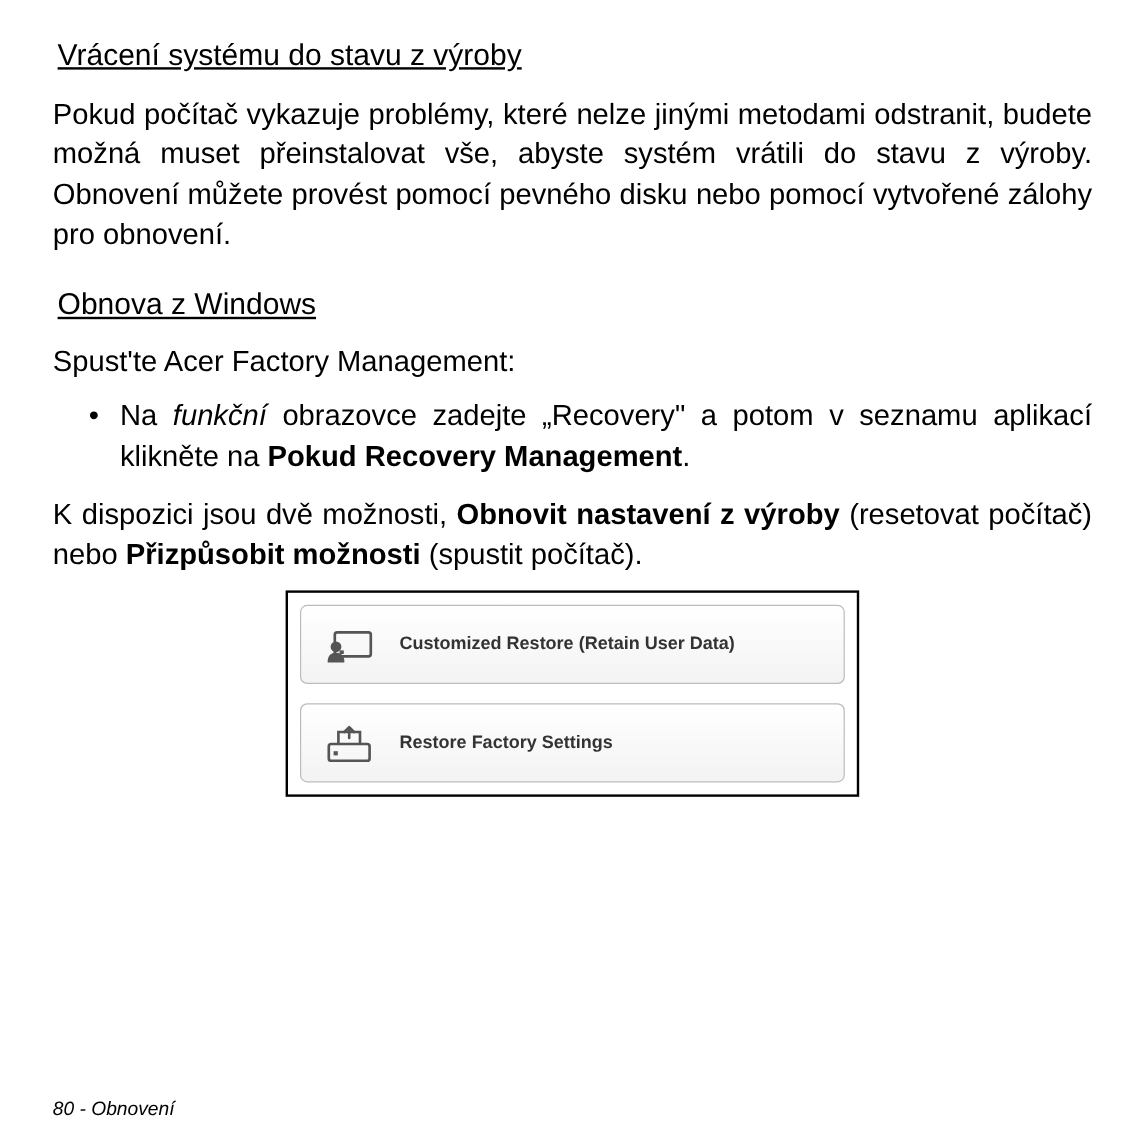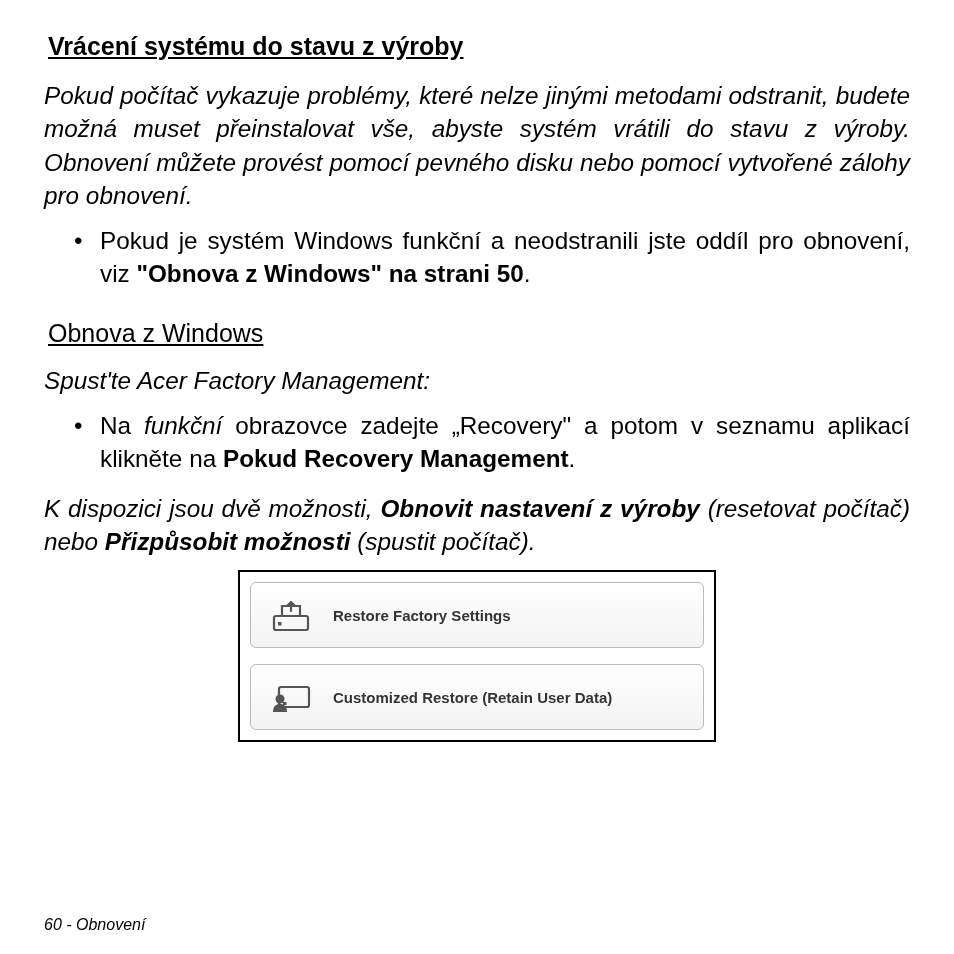--- a/index.html
+++ b/index.html
@@ -13,36 +13,35 @@
   }
   .page {
     box-sizing: border-box;
     width: 954px;
     height: 954px;
     padding: 32px 44px 20px 44px;
     position: relative;
   }
   .h1 {
     font-size: 25px;
-    font-weight: bold;
+    font-weight: normal;
     text-decoration: underline;
     margin: 0 0 18px 4px;
   }
   .h2 {
     font-size: 25px;
     font-weight: normal;
     text-decoration: underline;
     margin: 28px 0 16px 4px;
   }
   .para {
     font-size: 24.3px;
     line-height: 1.37;
     text-align: justify;
     margin: 0 0 12px 0;
-    font-style: italic;
   }
   ul.blist {
     margin: 0 0 12px 0;
     padding: 0 0 0 30px;
     list-style: none;
   }
   ul.blist > li {
     font-size: 24.3px;
     line-height: 1.37;
     text-align: justify;
@@ -103,58 +102,55 @@
 </head>
 <body>
 
 <div class="page">
 
   <div class="h1">Vrácení systému do stavu z výroby</div>
 
   <p class="para">Pokud počítač vykazuje problémy, které nelze jinými metodami odstranit, budete možná muset přeinstalovat vše, abyste systém vrátili do stavu z výroby. Obnovení můžete provést pomocí pevného disku nebo pomocí vytvořené zálohy pro obnovení.</p>
 
   <ul class="blist">
-    <li>
-      <span>Pokud je systém Windows funkční a neodstranili jste oddíl pro obnovení, viz </span><span class="bold">"Obnova z Windows" na strani 50</span><span>.</span>
-    </li>
   </ul>
 
   <div class="h2">Obnova z Windows</div>
 
   <p class="para">Spust'te Acer Factory Management:</p>
 
   <ul class="blist">
     <li>
       <span>Na </span><span class="ital">funkční</span><span> obrazovce zadejte „Recovery" a potom v seznamu aplikací klikněte na </span><span class="bold">Pokud Recovery Management</span><span>.</span>
     </li>
   </ul>
 
   <p class="para">
     <span>K dispozici jsou dvě možnosti, </span><span class="bold">Obnovit nastavení z výroby</span><span> (resetovat počítač) nebo </span><span class="bold">Přizpůsobit možnosti</span><span> (spustit počítač).</span>
   </p>
 
   <div class="screenshot-box">
     <div class="restore-btn">
       <span class="icon-slot">
         <svg width="40" height="34" viewBox="0 0 40 34">
+          <rect x="8" y="7" width="30" height="20" rx="2" fill="none" stroke="#555" stroke-width="2.2"></rect>
+          <rect x="12" y="22" width="3.5" height="3" fill="#555"></rect>
+          <circle cx="9" cy="19" r="4.5" fill="#555"></circle>
+          <path d="M 2 32 C 2 26 5 24 9 24 C 13 24 16 26 16 32 Z" fill="#555"></path>
+        </svg>
+      </span>
+      <span class="label">Customized Restore (Retain User Data)</span>
+    </div>
+    <div class="restore-btn">
+      <span class="icon-slot">
+        <svg width="40" height="34" viewBox="0 0 40 34">
           <rect x="3" y="18" width="34" height="14" rx="2" fill="none" stroke="#555" stroke-width="2.2"></rect>
           <rect x="7" y="24" width="3.5" height="3.5" fill="#555"></rect>
           <path d="M 11 18 L 11 8 L 29 8 L 29 18" fill="none" stroke="#555" stroke-width="2.2"></path>
           <path d="M 20 4 L 20 13 M 16 8 L 20 4 L 24 8" fill="none" stroke="#555" stroke-width="2.2" stroke-linecap="round" stroke-linejoin="round"></path>
         </svg>
       </span>
       <span class="label">Restore Factory Settings</span>
     </div>
-    <div class="restore-btn">
-      <span class="icon-slot">
-        <svg width="40" height="34" viewBox="0 0 40 34">
-          <rect x="8" y="7" width="30" height="20" rx="2" fill="none" stroke="#555" stroke-width="2.2"></rect>
-          <rect x="12" y="22" width="3.5" height="3" fill="#555"></rect>
-          <circle cx="9" cy="19" r="4.5" fill="#555"></circle>
-          <path d="M 2 32 C 2 26 5 24 9 24 C 13 24 16 26 16 32 Z" fill="#555"></path>
-        </svg>
-      </span>
-      <span class="label">Customized Restore (Retain User Data)</span>
-    </div>
   </div>
 
-  <div class="footer">60 - Obnovení</div>
+  <div class="footer">80 - Obnovení</div>
 </div>
 
 </body></html>

